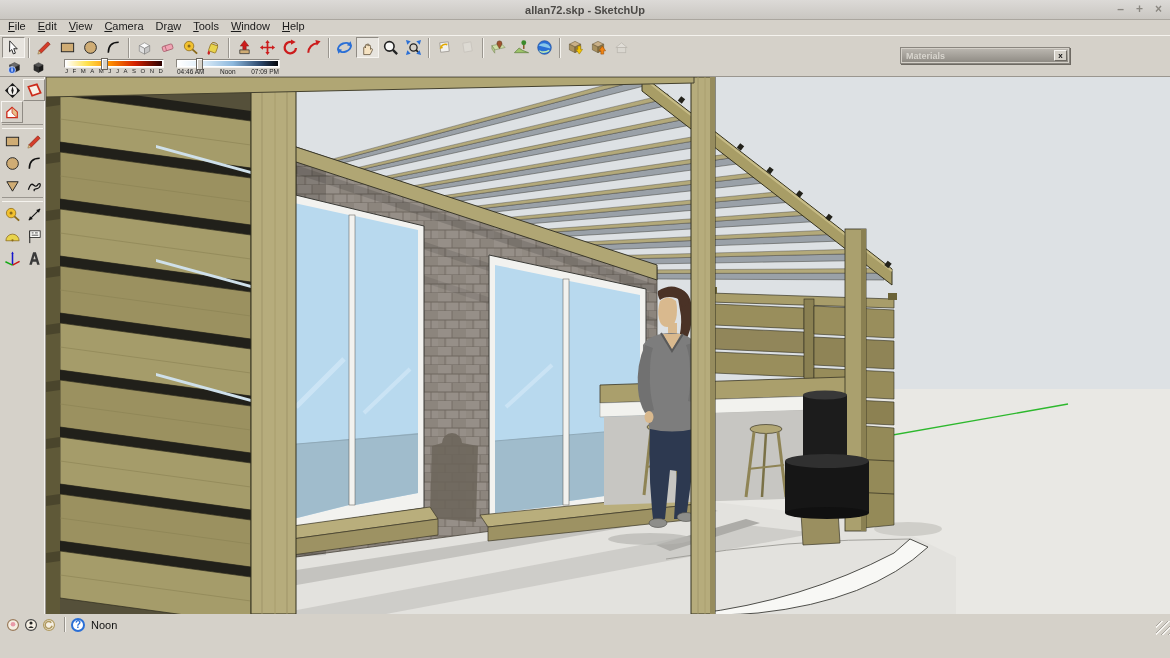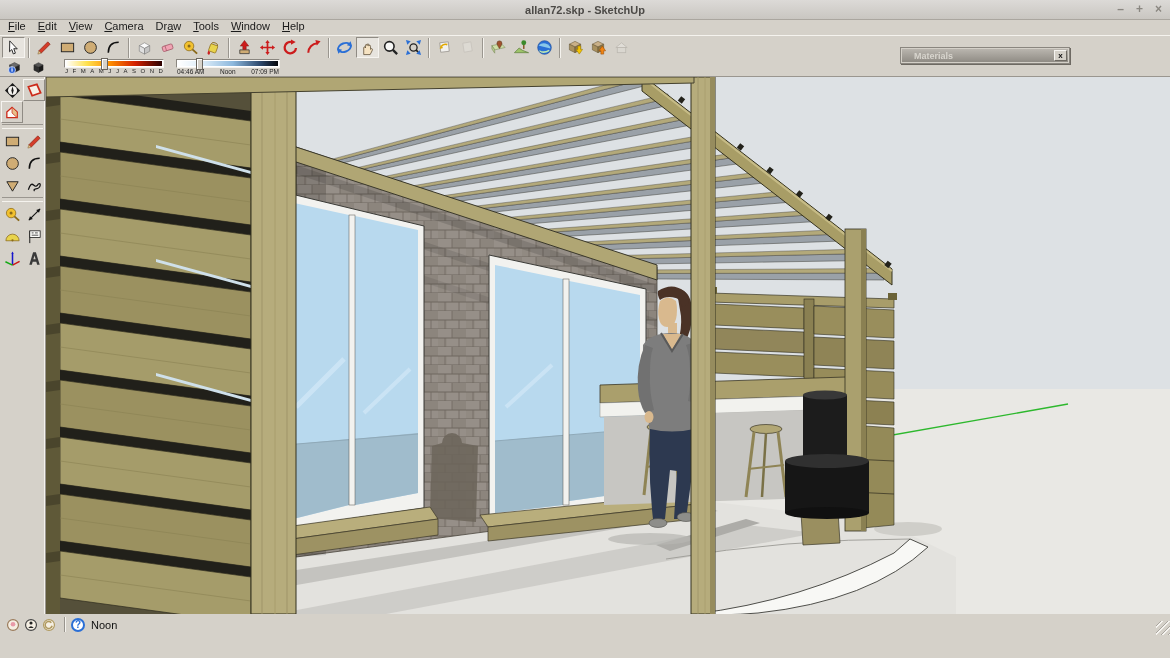--- a/index.html
+++ b/index.html
@@ -48,21 +48,21 @@
   .sl-thumb{position:absolute;top:-2px;width:7px;height:12px;background:#d7d3cb;
     border:1px solid #6a665f;box-shadow:inset 1px 1px 0 #fff;}
   .sl-labels{display:flex;justify-content:space-between;font-size:6px;color:#222;padding:0 1px;line-height:7px;}
   .sl-labels.time-l{font-size:6.5px;}
 
   
   .mat-dialog{position:absolute;left:900px;top:47px;width:170px;height:17px;z-index:40;
     background:#d4d0c8;border:1px solid #8a867f;box-shadow:1px 1px 0 #6e6a63;padding:1px;}
   .mat-title{height:13px;background:linear-gradient(180deg,#b9b5ae,#908c85);
     display:flex;align-items:center;}
-  .mat-title-text{flex:1;font-size:9px;font-weight:bold;color:#d8d5ce;padding-left:12px;}
+  .mat-title-text{flex:1;font-size:9px;font-weight:bold;color:#d8d5ce;padding-left:4px;}
   .mat-close{width:13px;height:11px;margin-right:1px;background:#d4d0c8;
     border:1px solid;border-color:#f6f4f0 #6e6a63 #6e6a63 #f6f4f0;
     font-size:8px;font-weight:bold;color:#111;display:flex;align-items:center;justify-content:center;line-height:8px;}
 
   
   .main{height:537px;display:flex;}
   .palette{width:46px;background:var(--chrome);border-right:1px solid var(--chrome-dark);
     box-shadow:inset -1px 0 0 var(--chrome-light);padding-top:2px;}
   .pal-row{display:flex;padding-left:1px;}
   .pal-btn{width:22px;height:22px;display:flex;align-items:center;justify-content:center;

